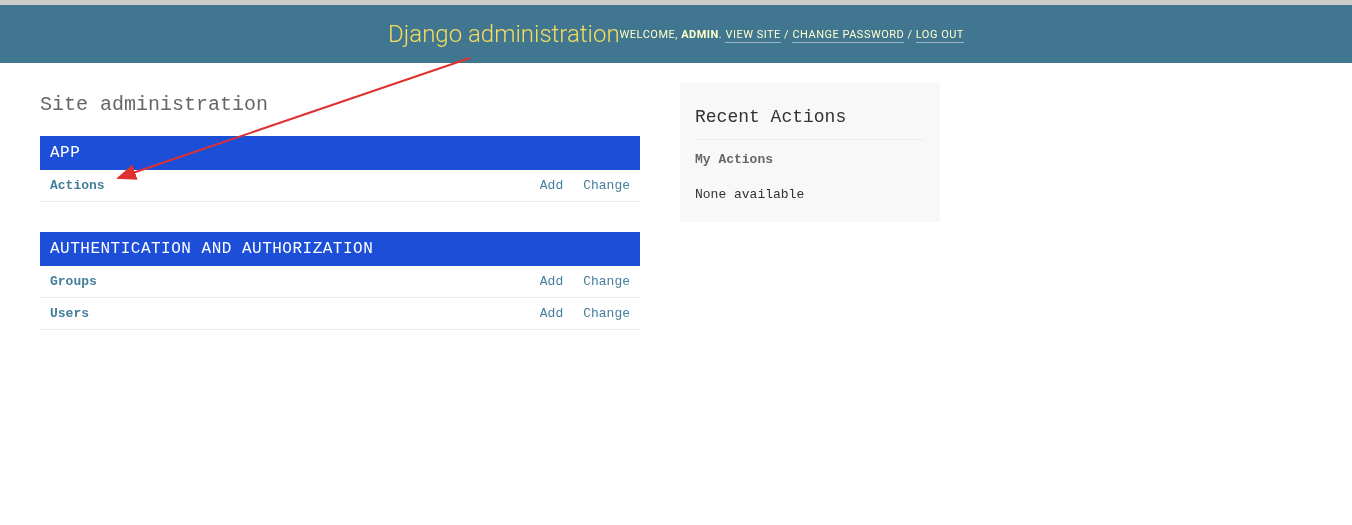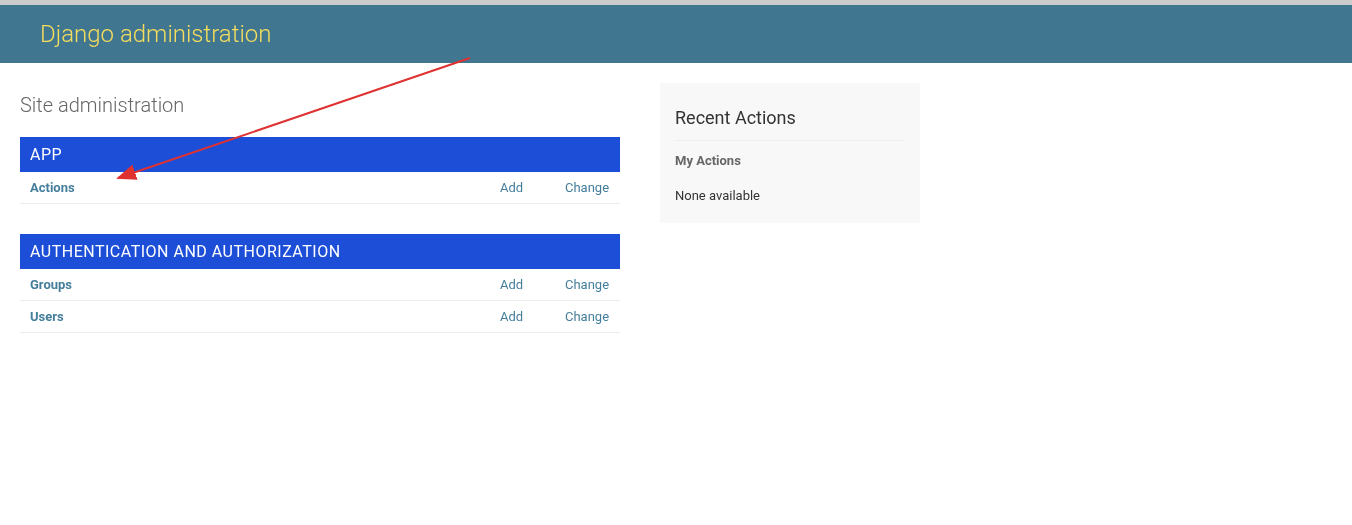--- a/index.html
+++ b/index.html
@@ -4,21 +4,21 @@
 <style>
   * { box-sizing: border-box; margin: 0; padding: 0; }
   html, body { font-family: "Roboto", "Lucida Grande", Verdana, Arial, sans-serif; font-size: 14px; color: #333; background: #fff; }
   .top-strip { height: 5px; background: #ccc; }
   .header {
     background: #417690;
     color: #ffc;
     padding: 15px 40px;
     display: flex;
     align-items: center;
-    justify-content: space-between;
+    justify-content: center;
   }
   .branding {
     color: #f5dd5d;
     font-size: 24px;
     font-weight: 300;
   }
   .user-tools {
     font-size: 11px;
     letter-spacing: 0.5px;
     color: #ffc;
@@ -26,23 +26,24 @@
   }
   .user-tools a, .user-tools span.link {
     color: #ffc;
     text-decoration: none;
     border-bottom: 1px solid #9db6c4;
     padding-bottom: 1px;
     cursor: pointer;
   }
   .user-tools strong { font-weight: bold; }
   .content {
-    padding: 20px 20px;
+    padding: 20px 40px;
     display: flex;
     align-items: flex-start;
+    font-family: Liberation Mono, monospace;
   }
   .content-main { flex: 0 0 600px; }
   .content-related { flex: 0 0 260px; margin-left: 40px; }
   h1.page-title {
     font-size: 20px;
     font-weight: 300;
     color: #666;
     margin: 10px 0 20px;
   }
   .module { margin-bottom: 30px; background: #fff; }
@@ -54,39 +55,48 @@
     font-weight: 400;
     letter-spacing: 0.5px;
     text-transform: uppercase;
     text-align: left;
   }
   table { border-collapse: collapse; width: 600px; }
   table tr { border-bottom: 1px solid #eee; }
   table th, table td { padding: 8px 10px; font-size: 13px; }
   table th { text-align: left; font-weight: bold; }
   table th a { color: #447e9b; text-decoration: none; cursor: pointer; }
-  td.add, td.change { width: 65px; }
+  td.add, td.change { width: 65px; text-align: right; }
   td.add a, td.change a { color: #447e9b; text-decoration: none; cursor: pointer; font-size: 13px; }
   .recent-module { background: #f8f8f8; padding: 10px 15px 20px; }
   .recent-module h2 {
     font-size: 18px; font-weight: 400; color: #333;
     padding: 14px 0 12px; border-bottom: 1px solid #eee; margin-bottom: 12px;
   }
   .recent-module h3 { font-size: 13px; font-weight: bold; color: #666; margin-bottom: 20px; }
   .recent-module p { font-size: 13px; color: #333; }
   
   .arrow-svg { position: absolute; left: 0; top: 0; pointer-events: none; }
 </style>
 </head>
 <body>
 
 <div class="top-strip"></div>
 
 <div class="header">
   <div class="branding">Django administration</div>
+  <div class="user-tools">
+    <span>WELCOME,</span>
+    <strong>ADMIN</strong><span>.</span>
+    <a>VIEW SITE</a>
+    <span> / </span>
+    <a>CHANGE PASSWORD</a>
+    <span> / </span>
+    <a>LOG OUT</a>
+  </div>
 </div>
 
 <div class="content">
 
   <div class="content-main">
     <h1 class="page-title">Site administration</h1>
 
     <div class="module">
       <table>
         <caption class="caption">APP</caption>

